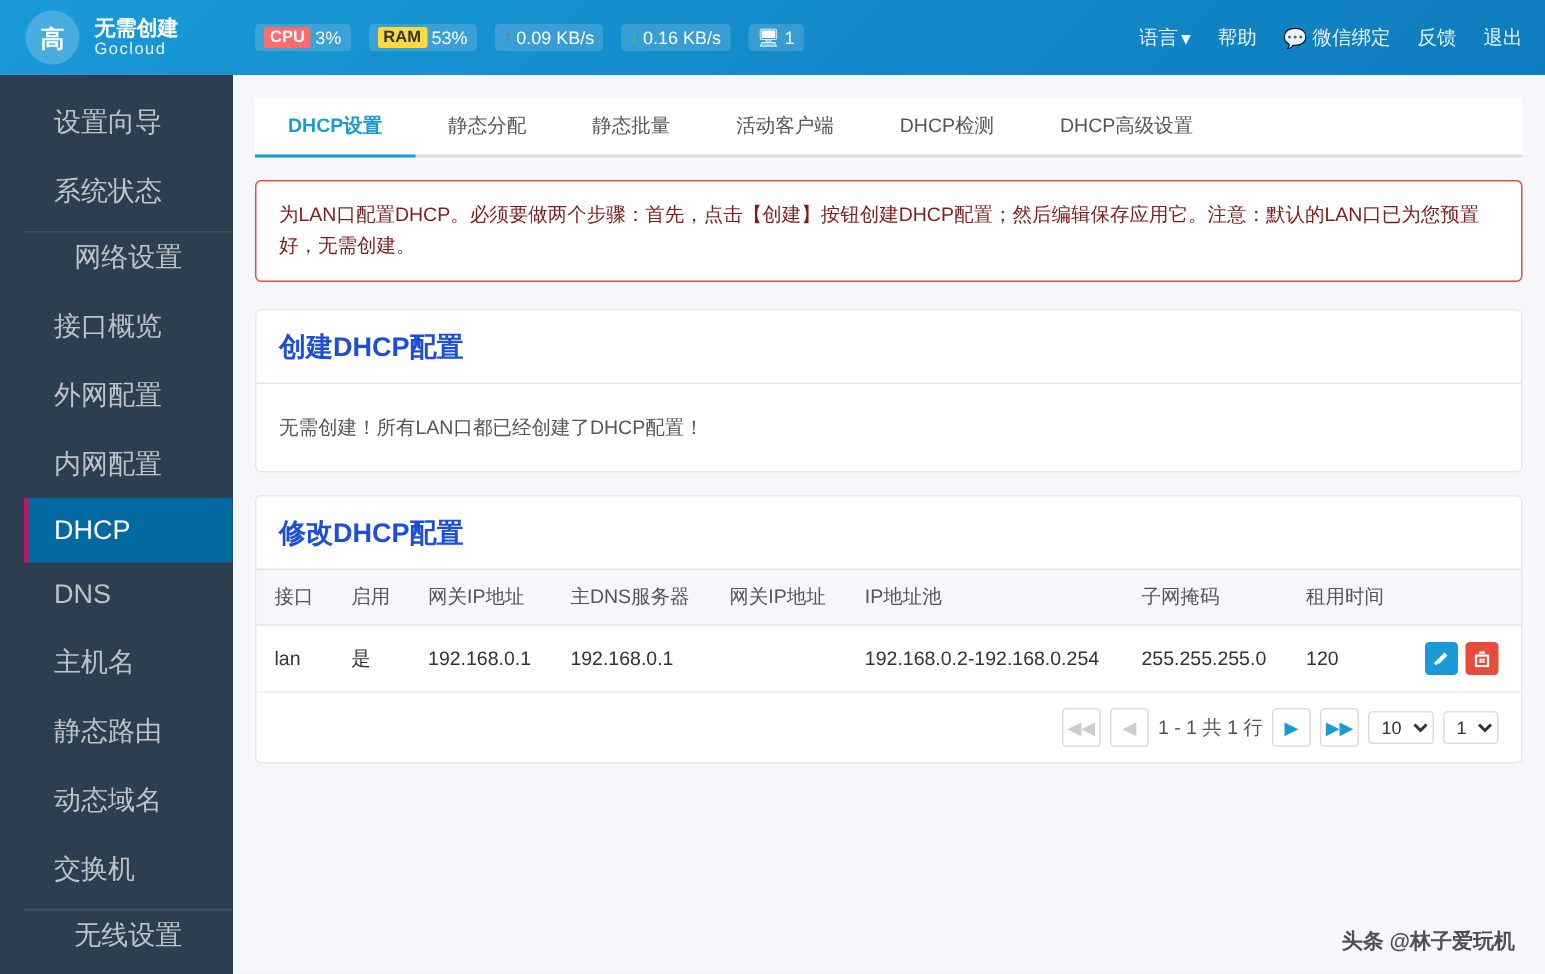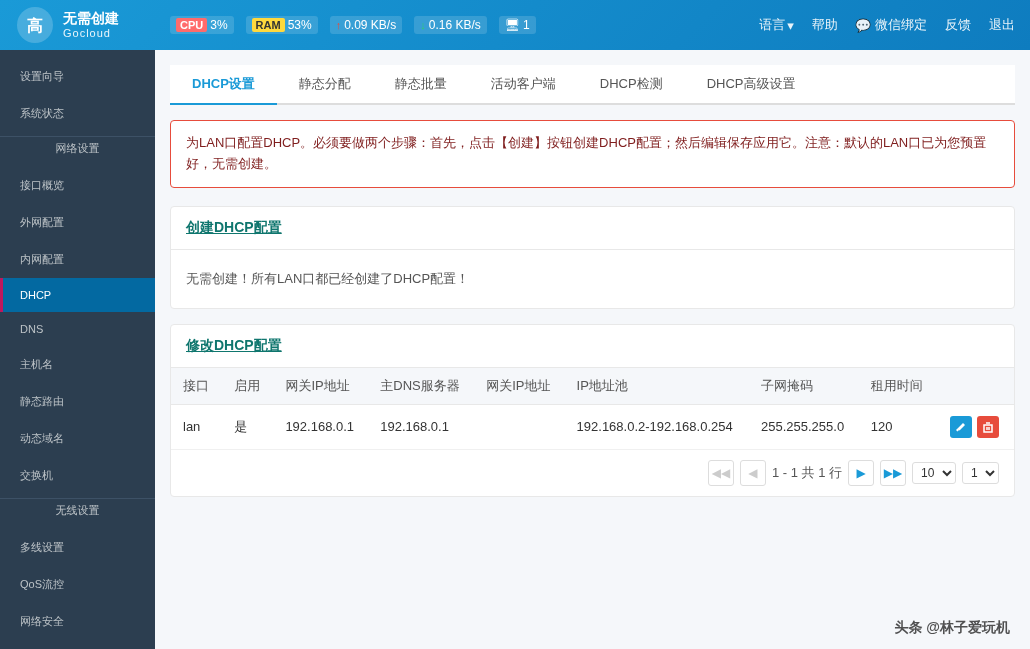--- a/index.html
+++ b/index.html
@@ -88,22 +88,23 @@
       width: 155px;
       background: #2c3e50;
       flex-shrink: 0;
       overflow-y: auto;
       padding: 8px 0;
     }
     .sidebar-item {
       padding: 11px 20px;
       color: #bdc3c7;
       cursor: pointer;
-      font-size: 11px;
+      font-size: 18px;
       transition: background 0.2s;
+      margin-left: 16px;
     }
     .sidebar-item.active {
       background: #0369a1;
       color: white;
       border-left: 3px solid #be185d;
       padding-left: 17px;
     }
     .sidebar-section {
       border-top: 1px solid #3d5166;
       margin-top: 4px;
@@ -156,24 +157,23 @@
     
     .section {
       background: white;
       border-radius: 4px;
       margin-bottom: 15px;
       border: 1px solid #e8e8e8;
     }
     .section-header {
       padding: 12px 15px;
       font-weight: bold;
-      font-size: 14px;
-      color: #0f766e;
+      font-size: 18px;
+      color: #1d4ed8;
       border-bottom: 1px solid #e8e8e8;
-      text-decoration: underline;
     }
     .section-body {
       padding: 15px;
     }
     .no-data {
       color: #555;
       font-size: 13px;
       padding: 5px 0;
     }
 

